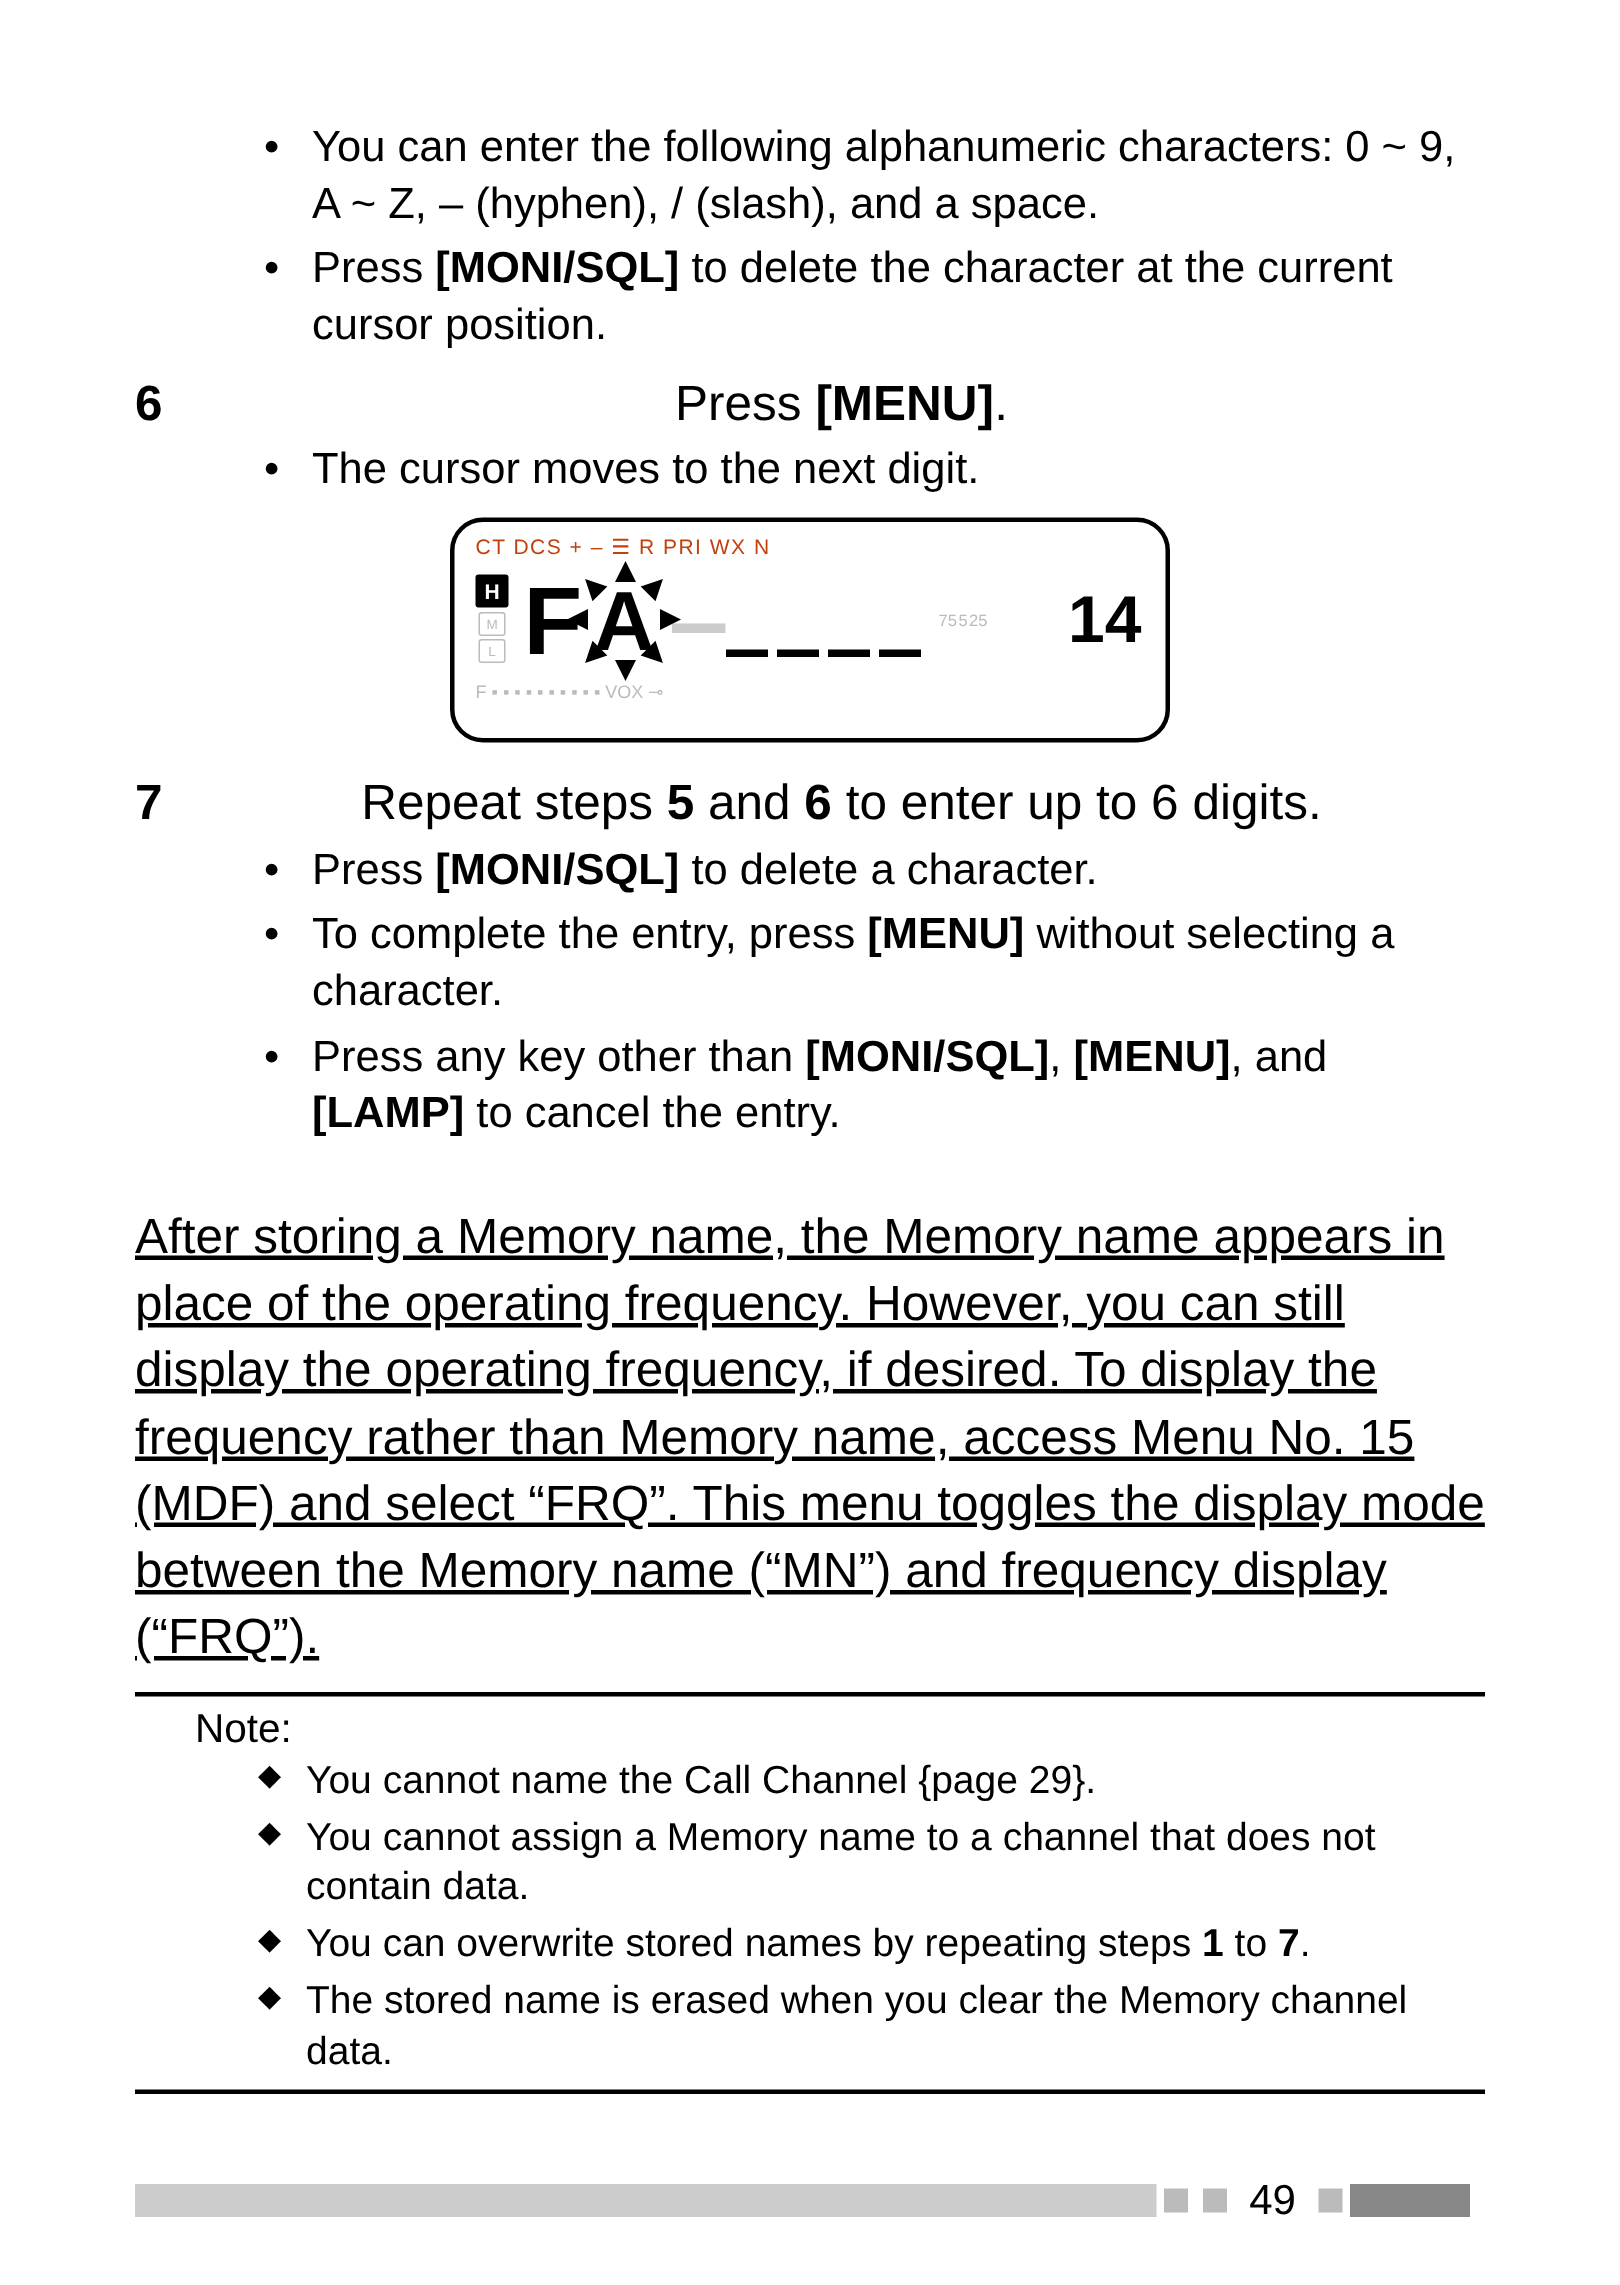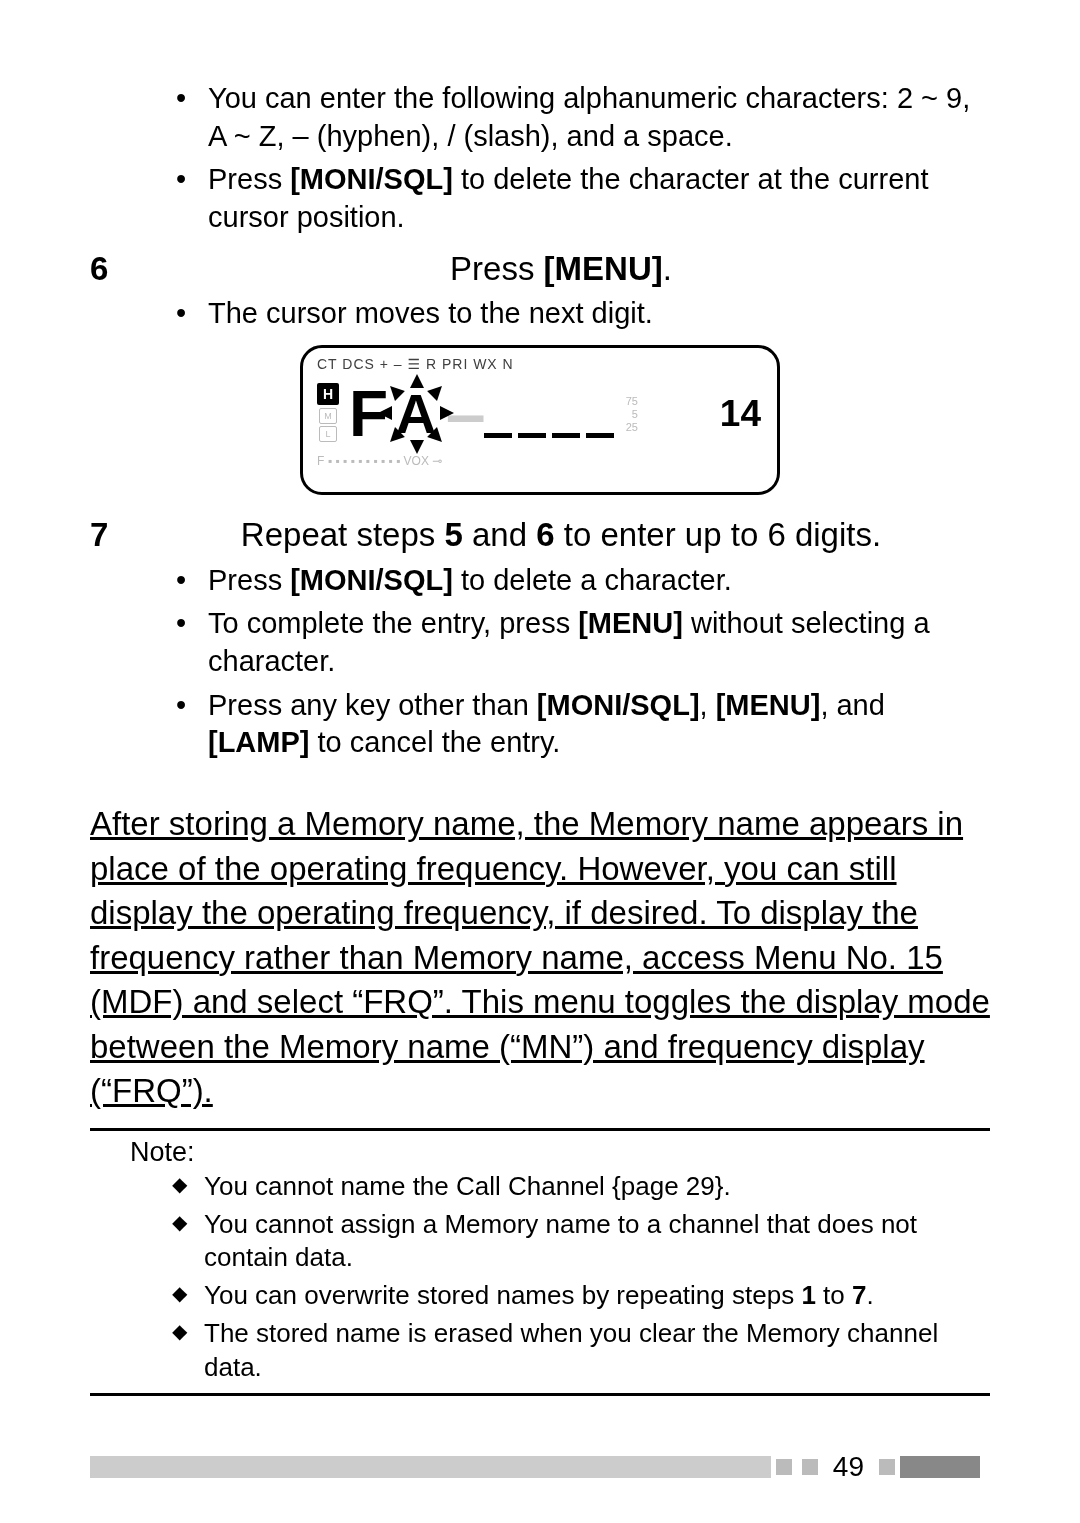--- a/index.html
+++ b/index.html
@@ -56,21 +56,21 @@
     margin: 12px auto 18px auto;
     width: 480px;
     height: 150px;
     border: 3px solid #000;
     border-radius: 22px;
     position: relative;
     box-sizing: border-box;
     padding: 8px 14px;
     overflow: hidden;
   }
-  .fig-top-labels { font-size:14px; color:#404040; letter-spacing:1px; display:flex; justify-content:space-between; height:18px; }
+  .fig-top-labels { font-size:14px; color:#c2410c; letter-spacing:1px; display:flex; justify-content:space-between; height:18px; }
   .fig-main { display:flex; align-items:center; height:80px; gap:10px; }
   .H-badge {
     width:22px; height:22px; background:#000; color:#fff; font-weight:bold;
     font-size:14px; display:flex; align-items:center; justify-content:center;
     border-radius:2px;
   }
   .ML-badges { display:flex; flex-direction:column; gap:2px; margin-bottom:2px;}
   .mini-badge { width:16px; height:14px; border:1.5px solid #bbb; font-size:9px; color:#bbb;
     display:flex; align-items:center; justify-content:center; border-radius:2px; }
   .seg-digit {
@@ -89,22 +89,22 @@
     position:relative; width:60px; height:60px;
   }
   .burst .center { position:absolute; inset:0; display:flex; align-items:center; justify-content:center; }
   .burst .center span { font-family:"Arial Black",sans-serif; font-weight:900; font-size:56px; line-height:50px; color:#000;}
   .burst::before, .burst::after {
     content:""; position:absolute; background:#000;
   }
   
   .ray { position:absolute; width:0; height:0; border-left:7px solid transparent; border-right:7px solid transparent; border-bottom:14px solid #000;}
   .dash-slot { width:28px; height:6px; border-bottom:5px solid #000; margin:0 2px; align-self:flex-end; margin-bottom:6px;}
-  .right-digits { font-family:"Arial Black",sans-serif; font-weight:900; font-size:37px; color:#000; margin-left:auto; margin-right:2px;}
-  .side-nums { display:flex; flex-direction:column; font-size:11px; color:#bbb; gap:1px; align-items:flex-end; margin-right:4px;}
+  .right-digits { font-family:"Arial Black",sans-serif; font-weight:900; font-size:44px; color:#000; margin-left:auto; margin-right:2px;}
+  .side-nums { display:flex; flex-direction:row; font-size:11px; color:#bbb; gap:1px; align-items:flex-end; margin-right:4px;}
   .fig-bottom { font-size:12px; color:#bbb; display:flex; justify-content:space-between; height:16px; }
   .para {
     font-size: 33px;
     line-height: 1.35;
     margin: 40px 0 14px 0;
     text-decoration: underline;
   }
   .note-rule { border:none; border-top:3px solid #000; margin:8px 0 6px 0; }
   .note-title { font-weight:normal; font-size:27px; margin:6px 0 2px 40px; }
   .note-list { list-style:none; margin:0 0 6px 0; padding:0 0 0 78px; }
@@ -120,21 +120,21 @@
   .foot-sq { width:16px; height:16px; background:#bbb; margin:0 5px; }
   .foot-num { font-size:28px; margin:0 10px; }
   .foot-bar-dark { width:80px; height:22px; background:#888; }
 </style>
 </head>
 <body>
 
 <div class="page">
 
   <ul class="sub-list">
-    <li>You can enter the following alphanumeric characters: 2 ~ 9, A ~ Z, – (hyphen), / (slash), and a space.</li>
+    <li>You can enter the following alphanumeric characters: 0 ~ 9, A ~ Z, – (hyphen), / (slash), and a space.</li>
     <li>Press <b>[MONI/SQL]</b> to delete the character at the current cursor position.</li>
   </ul>
 
   <div class="step-block">
     <div class="step-line">
       <span class="step-num">6</span>
       <span class="step-text">Press <b>[MENU]</b>.</span>
     </div>
     <ul class="sub-list">
       <li>The cursor moves to the next digit.</li>

